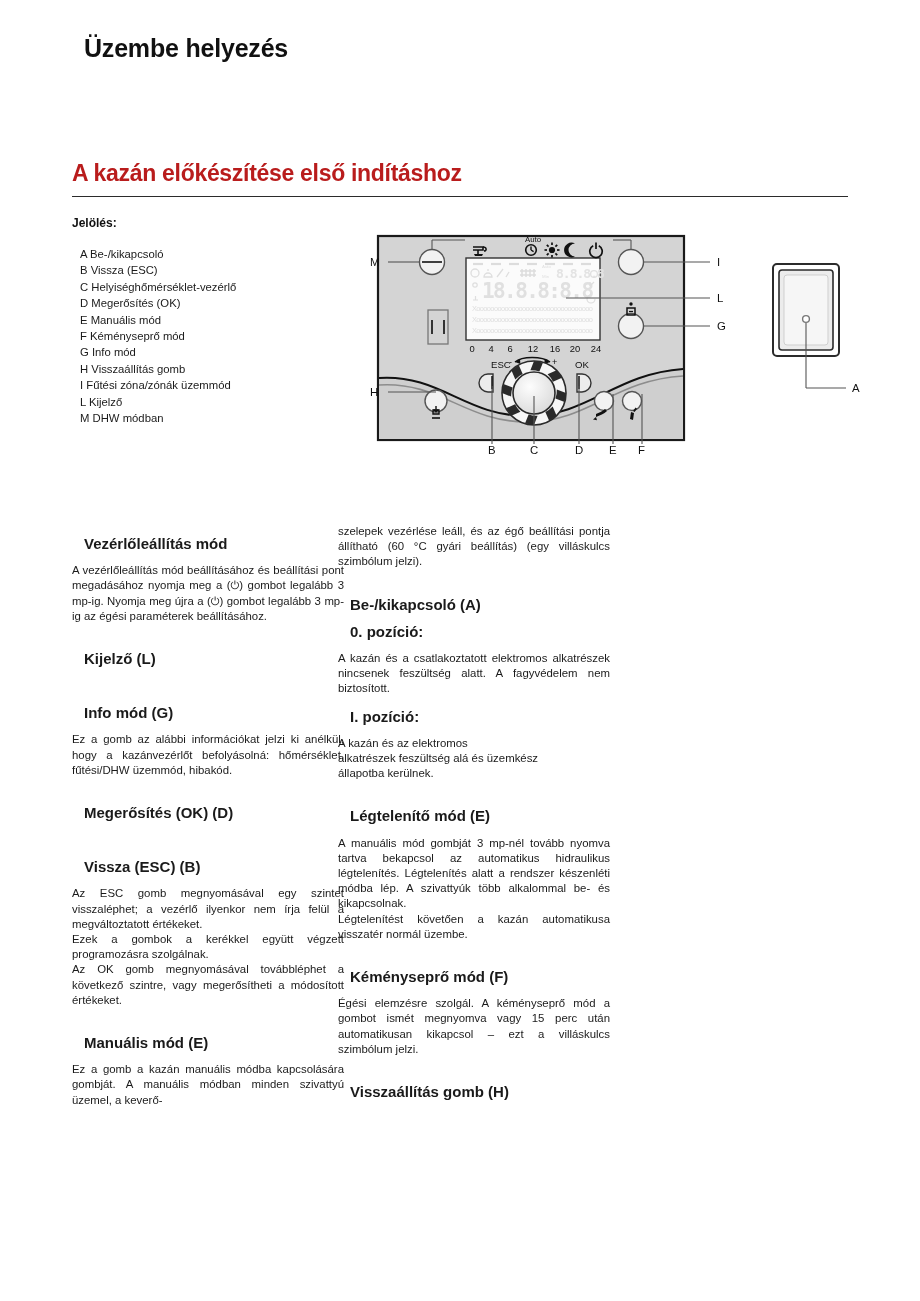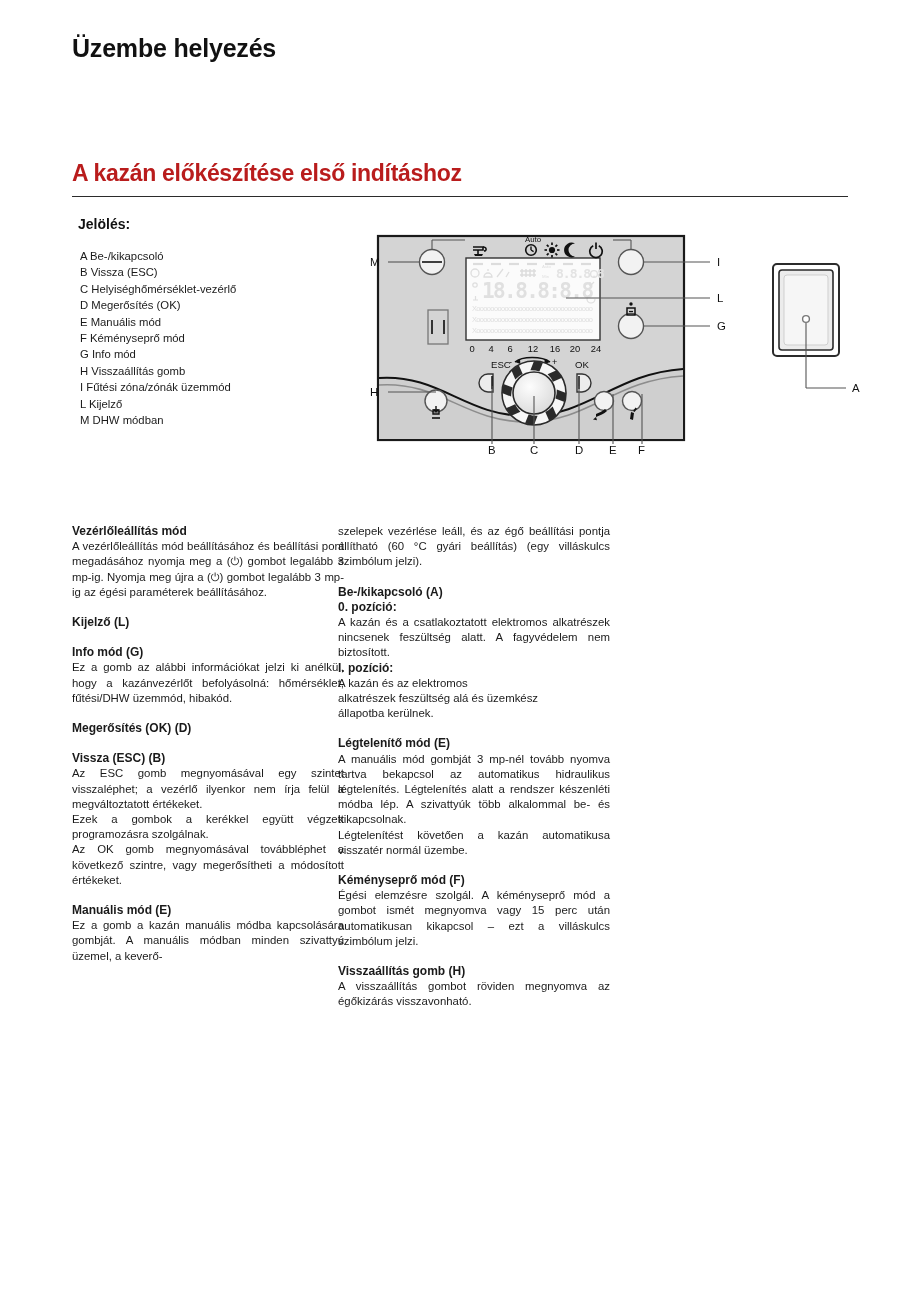--- a/index.html
+++ b/index.html
@@ -12,21 +12,21 @@
     height: 1301px;
     position: relative;
     font-family: "Liberation Sans", sans-serif;
     color: #1a1a1a;
     overflow: hidden;
   }
 
   
   .page-header {
     position: absolute;
-    left: 72px;
+    left: 84px;
     top: 34px;
     font-size: 25px;
     font-weight: bold;
     letter-spacing: -0.2px;
     color: #111;
   }
   .section-title {
     position: absolute;
     left: 72px;
     top: 160px;
@@ -45,25 +45,24 @@
   }
 
   
   .legend {
     position: absolute;
     left: 72px;
     top: 216px;
     width: 260px;
   }
   .legend-title {
-    font-size: 14px;
+    font-size: 12px;
     font-weight: bold;
     margin-bottom: 16px;
     color: #111;
-    margin-left: 6px;
   }
   .legend ul {
     list-style: none;
     margin: 8px;
     padding: 0;
   }
   .legend li {
     font-size: 11.3px;
     line-height: 16.4px;
     color: #1a1a1a;
@@ -86,22 +85,22 @@
     top: 524px;
     width: 272px;
     font-size: 11.4px;
     line-height: 15.2px;
     color: #1a1a1a;
   }
   .col-left  { left: 72px; }
   .col-right { left: 338px; }
 
   .col h4 {
-    margin: 0;
-    font-size: 12px;
+    margin: 12px;
+    font-size: 15px;
     font-weight: bold;
     line-height: 15.2px;
   }
   .col p {
     margin: 0;
     text-align: justify;
     font-size: 11.4px;
     line-height: 15.2px;
     hyphens: none;
   }
@@ -434,14 +433,13 @@
   <h4>Légtelenítő mód (E)</h4>
   <p>A manuális mód gombját 3 mp-nél tovább nyomva tartva bekapcsol az automatikus hidraulikus légtelenítés. Légtelenítés alatt a rendszer készenléti módba lép. A szivattyúk több alkalommal be- és kikapcsolnak.</p>
   <p>Légtelenítést követően a kazán automatikusa visszatér normál üzembe.</p>
 
   <div class="gap"></div>
   <h4>Kéményseprő mód (F)</h4>
   <p>Égési elemzésre szolgál. A kéményseprő mód a gombot ismét megnyomva vagy 15 perc után automatikusan kikapcsol – ezt a villáskulcs szimbólum jelzi.</p>
 
   <div class="gap"></div>
   <h4>Visszaállítás gomb (H)</h4>
-  <p>A visszaállítás gombot röviden megnyomva az égőkizárás visszavonható.</p>
 </div>
 
 </body></html>

